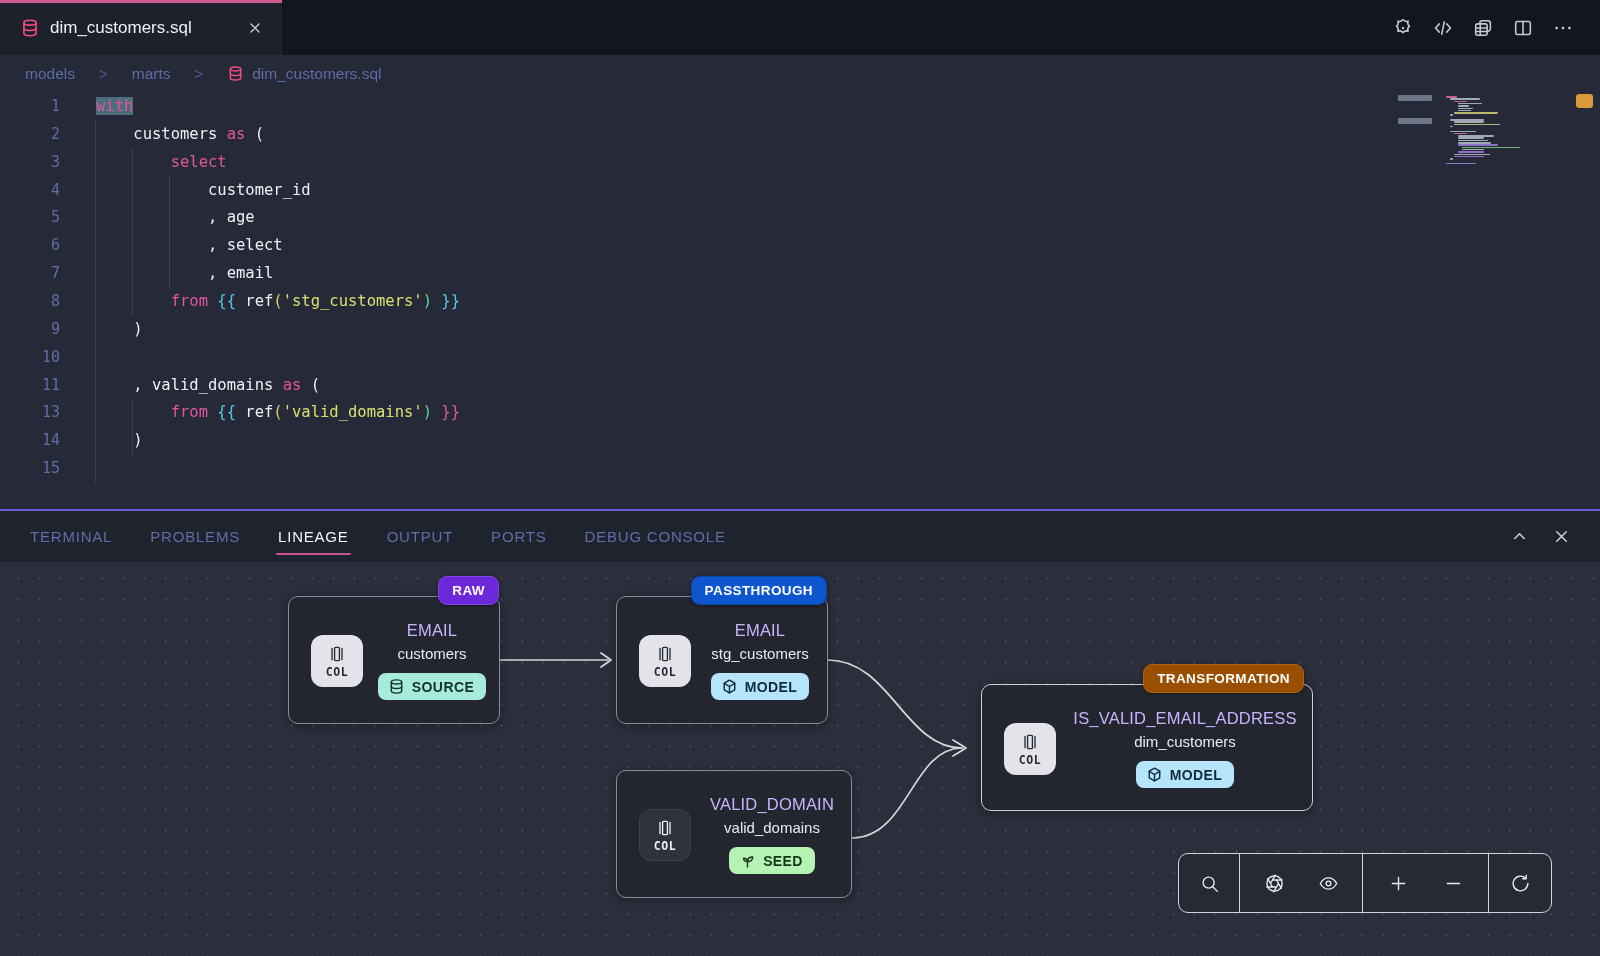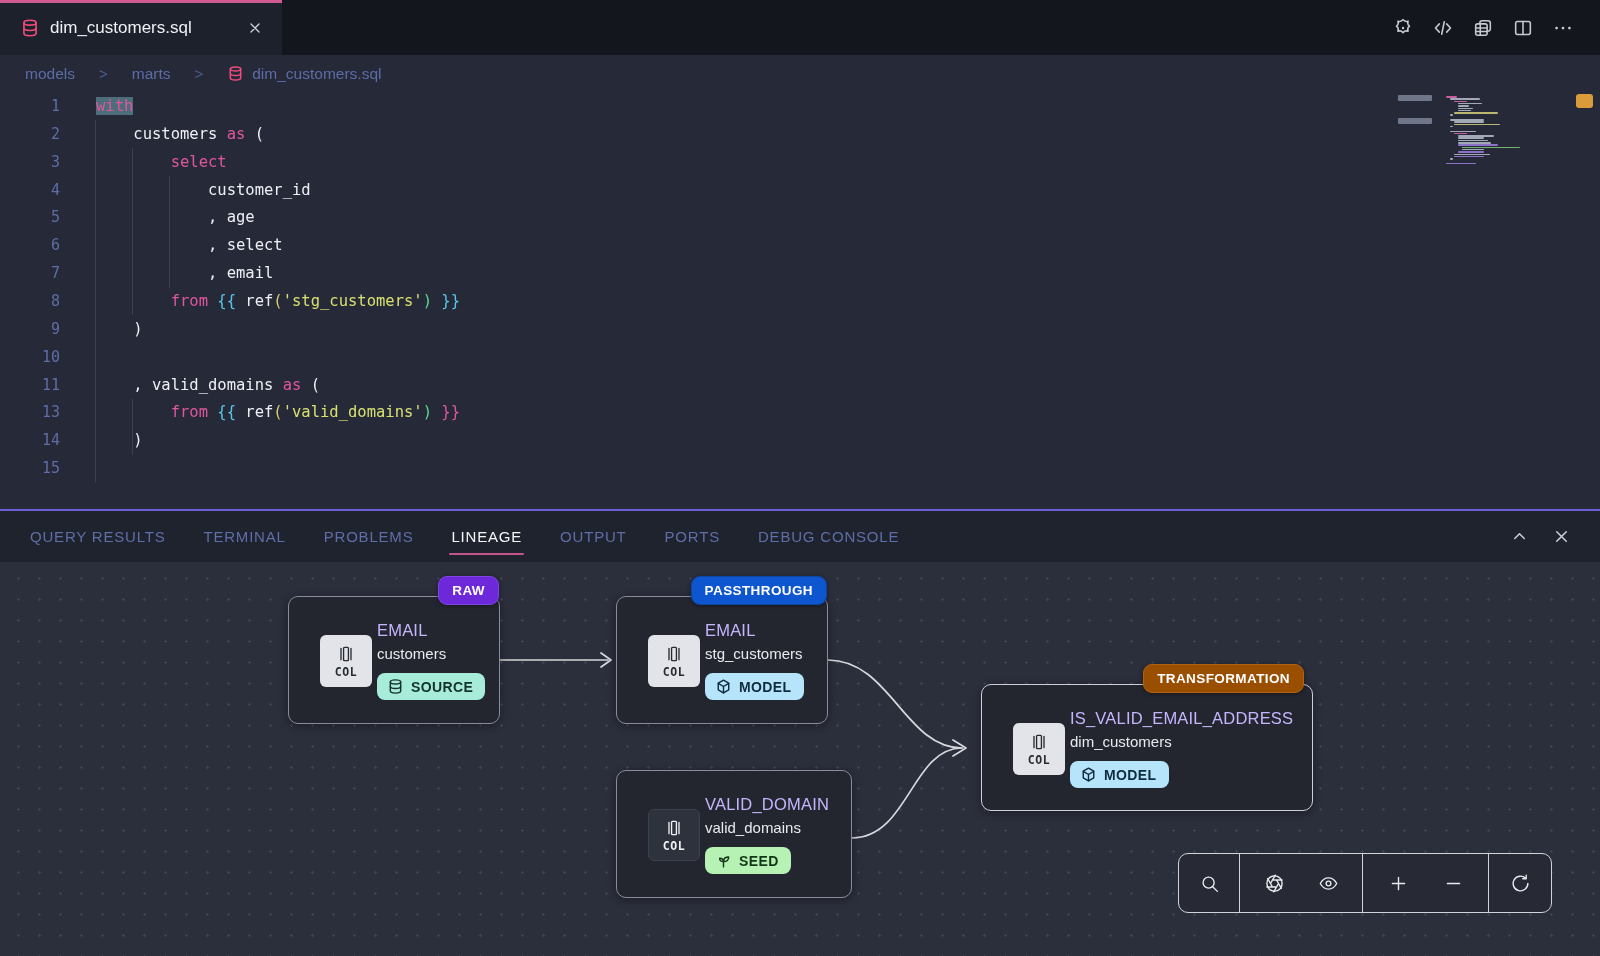--- a/index.html
+++ b/index.html
@@ -52,26 +52,26 @@
   .ptab { display:flex; align-items:center; padding:0 19px; color:#5e6ea8; font-size:15px; letter-spacing:.8px;
           position:relative; cursor:pointer; white-space:nowrap; }
   .ptab.active { color:#f5f6f8; }
   .ptab .underline { position:absolute; left:17px; right:17px; bottom:7px; height:2.5px; background:#c4548e; border-radius:2px; }
   .panel-actions { margin-left:auto; display:flex; align-items:center; gap:16px; padding-right:26px; color:#cdd0d6; }
   .pa-btn { width:26px; height:26px; display:flex; align-items:center; justify-content:center; }
 
   
   .canvas { flex:1 1 auto; position:relative; background:#2b2e3b;
             background-image:radial-gradient(circle, #3f4453 1.2px, transparent 1.4px);
-            background-size:21px 21px; background-position:8px 6px; overflow:hidden; }
+            background-size:21px 21px; background-position:8px 6px; overflow:hidden;text-align:center; }
   .edges { position:absolute; inset:0; }
   .lnode { position:absolute; background:#23262f; border:1.5px solid #878d9c; border-radius:10px;
            box-shadow:0 2px 8px rgba(0,0,0,.35); }
-  .node-chip { position:absolute; left:22px; top:38px; width:52px; height:52px; border-radius:6px;
-               display:flex; flex-direction:column; align-items:center; justify-content:center; gap:1px;margin-left:9px; }
+  .node-chip { position:absolute; left:22px; top:38px; width:52px; height:52px; border-radius:12px;
+               display:flex; flex-direction:column; align-items:center; justify-content:center; gap:1px; }
   .chip-light { background:#e3e4e9; color:#262a33; }
   .chip-dark  { background:#2e323d; color:#f0f1f4; border:1px solid #3c414e; }
   .chip-label { font-size:11.5px; font-weight:700; letter-spacing:.5px; font-family:"DejaVu Sans Mono", monospace; }
   .node-body { position:absolute; left:88px; top:24px; right:12px; }
   .node-title { color:#c4b5fd; font-size:16.5px; font-weight:400; letter-spacing:.2px; white-space:nowrap; }
   .node-sub { color:#e9ebef; font-size:15px; margin-top:5px; white-space:nowrap; }
   .type-badge { display:inline-flex; align-items:center; gap:7px; margin-top:11px; padding:5px 12px 5px 10px;
                 border-radius:8px; font-size:14px; font-weight:700; letter-spacing:.4px; }
   .node-badge { position:absolute; padding:6px 13px; border-radius:9px; color:#fff; font-size:13.5px;
                 font-weight:600; letter-spacing:.4px; white-space:nowrap; box-shadow:0 1px 4px rgba(0,0,0,.4); }
@@ -210,23 +210,20 @@
         <div class="mbar mb-v" style="left: 8px; top: 59.8px; width: 30px;"></div>
         <div class="mbar mb-w" style="left: 4px; top: 62.1px; width: 3px;"></div>
         <div class="mbar mb-v" style="left: 0px; top: 66.7px; width: 30px;"></div>
       </div>
     <div class="scroll-marker"></div>
   </div>
 
   <div class="panel-divider"></div>
   <div class="panel-header">
     <div style="display:flex; align-items:stretch;" id="panel-tabs">
-        <div class="ptab">
-          <span>QUERY RESULTS</span>
-        </div>
         <div class="ptab">
           <span>TERMINAL</span>
         </div>
         <div class="ptab">
           <span>PROBLEMS</span>
         </div>
         <div class="ptab active">
           <span>LINEAGE</span>
           <div class="underline"></div>
         </div>

